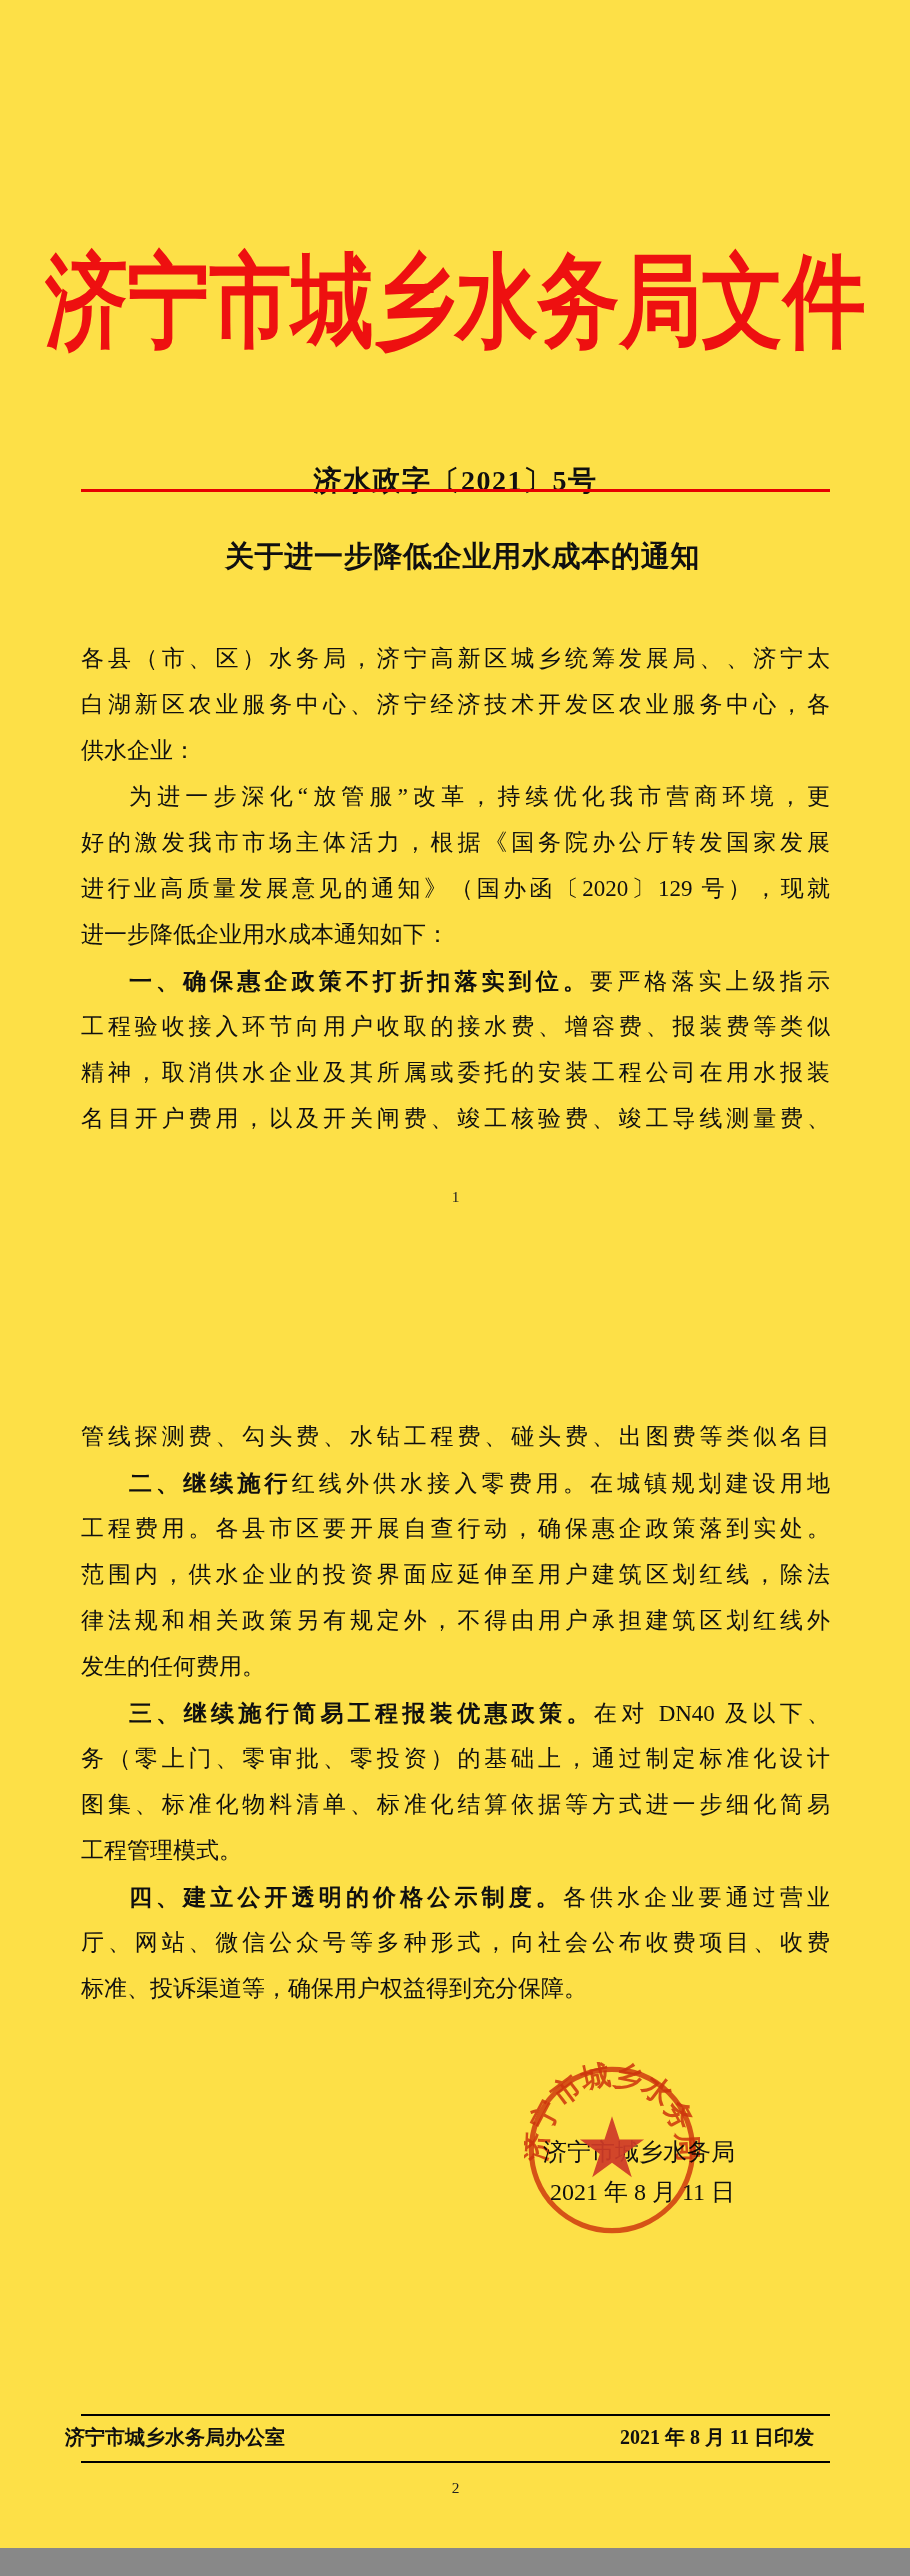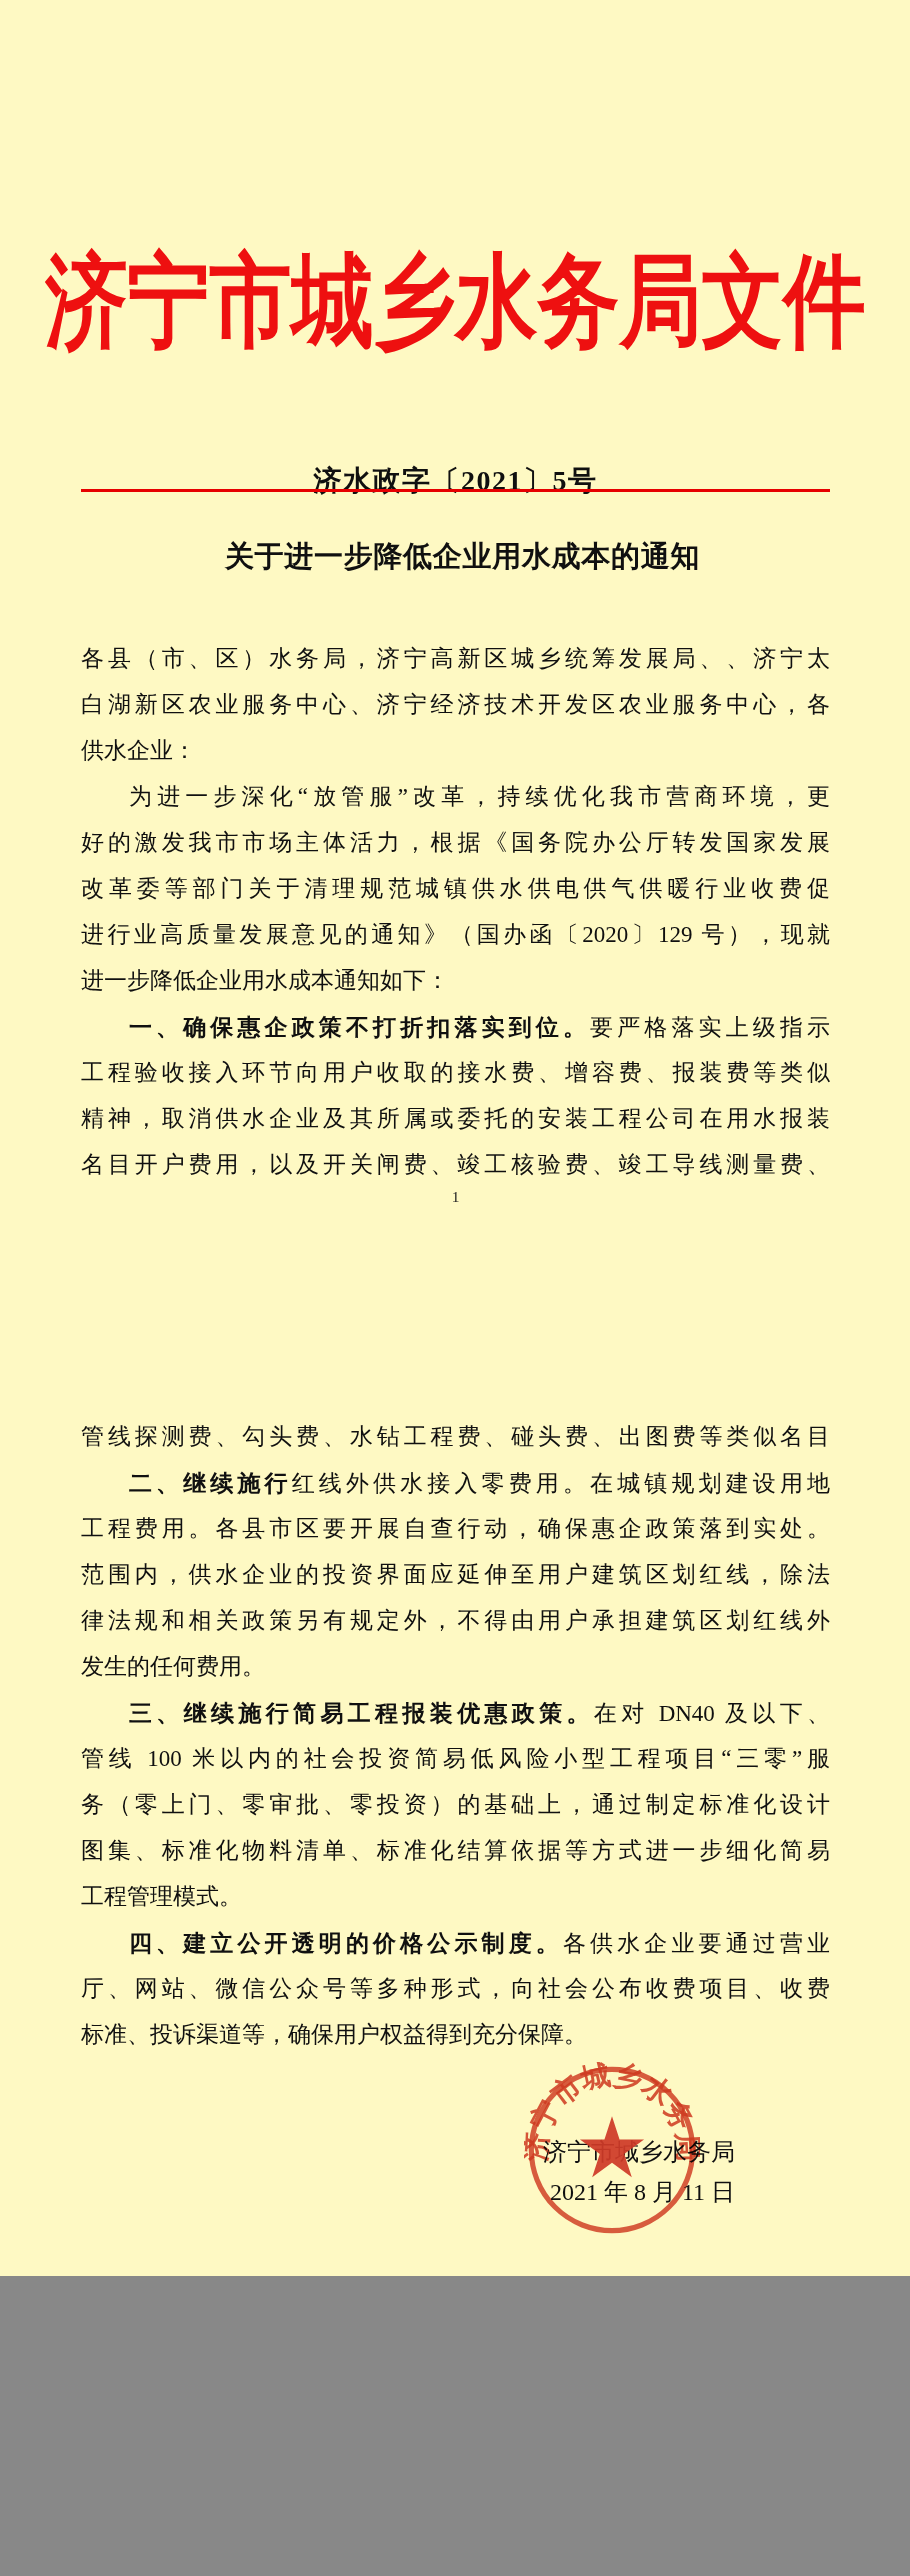--- a/index.html
+++ b/index.html
@@ -1,19 +1,19 @@
 <!DOCTYPE html>
 <html style="font-size:11.7px"><head>
 <meta charset="utf-8">
 <style>
   html,body{margin:0;padding:0;background:#888;}
   .page{
     position:relative;
-    width:911px;height:2276px;
-    background:#fef9c3;
+    width:911px;height:2548px;
+    background:#fde047;
     overflow:hidden;
     font-family:"Liberation Serif","DejaVu Serif",serif;
     color:#101010;
   }
   
   .masthead{
     position:absolute;top:234px;left:0;width:911px;
     text-align:center;
     font-family:"Liberation Serif","DejaVu Serif",serif;
     font-weight:bold;
@@ -101,40 +101,38 @@
   <div class="redrule" style="background:#e60000;"></div>
 
   <div class="doctitle">关于进一步降低企业用水成本的通知</div>
 
   <div class="bodyblock body-p1">
       <div class="bodyline fill"><span>各县（市、区）水务局，济宁高新区城乡统筹发展局、、济宁太</span></div>
       <div class="bodyline fill"><span>白湖新区农业服务中心、济宁经济技术开发区农业服务中心，各</span></div>
       <div class="bodyline"><span>供水企业：</span></div>
       <div class="bodyline indent fill"><span>为进一步深化“放管服”改革，持续优化我市营商环境，更</span></div>
       <div class="bodyline fill"><span>好的激发我市市场主体活力，根据《国务院办公厅转发国家发展</span></div>
-      <div class="bodyline fill"><span>改革委等部门关于清理规范城镇供水供电供气供暖行业收费促</span></div>
       <div class="bodyline fill"><span>进行业高质量发展意见的通知》（国办函〔2020〕129 号），现就</span></div>
       <div class="bodyline"><span>进一步降低企业用水成本通知如下：</span></div>
       <div class="bodyline indent fill"><span class="seg-bold">一、确保惠企政策不打折扣落实到位。</span><span>要严格落实上级指示</span></div>
       <div class="bodyline fill"><span>工程验收接入环节向用户收取的接水费、增容费、报装费等类似</span></div>
       <div class="bodyline fill"><span>精神，取消供水企业及其所属或委托的安装工程公司在用水报装</span></div>
       <div class="bodyline fill"><span>名目开户费用，以及开关闸费、竣工核验费、竣工导线测量费、</span></div>
     </div>
 
   <div class="pagenum pagenum-1">1</div>
 
   <div class="bodyblock body-p2">
       <div class="bodyline fill"><span>管线探测费、勾头费、水钻工程费、碰头费、出图费等类似名目</span></div>
       <div class="bodyline indent fill"><span class="seg-bold">二、继续施行</span><span>红线外供水接入零费用。在城镇规划建设用地</span></div>
       <div class="bodyline fill"><span>工程费用。各县市区要开展自查行动，确保惠企政策落到实处。</span></div>
       <div class="bodyline fill"><span>范围内，供水企业的投资界面应延伸至用户建筑区划红线，除法</span></div>
       <div class="bodyline fill"><span>律法规和相关政策另有规定外，不得由用户承担建筑区划红线外</span></div>
       <div class="bodyline"><span>发生的任何费用。</span></div>
       <div class="bodyline indent fill"><span class="seg-bold">三、继续施行简易工程报装优惠政策。</span><span>在对 DN40 及以下、</span></div>
-      <div class="bodyline fill"><span>管线 100 米以内的社会投资简易低风险小型工程项目“三零”服</span></div>
       <div class="bodyline fill"><span>务（零上门、零审批、零投资）的基础上，通过制定标准化设计</span></div>
       <div class="bodyline fill"><span>图集、标准化物料清单、标准化结算依据等方式进一步细化简易</span></div>
       <div class="bodyline"><span>工程管理模式。</span></div>
       <div class="bodyline indent fill"><span class="seg-bold">四、建立公开透明的价格公示制度。</span><span>各供水企业要通过营业</span></div>
       <div class="bodyline fill"><span>厅、网站、微信公众号等多种形式，向社会公布收费项目、收费</span></div>
       <div class="bodyline"><span>标准、投诉渠道等，确保用户权益得到充分保障。</span></div>
     </div>
 
   <div class="signature">
     <div>济宁市城乡水务局</div>

